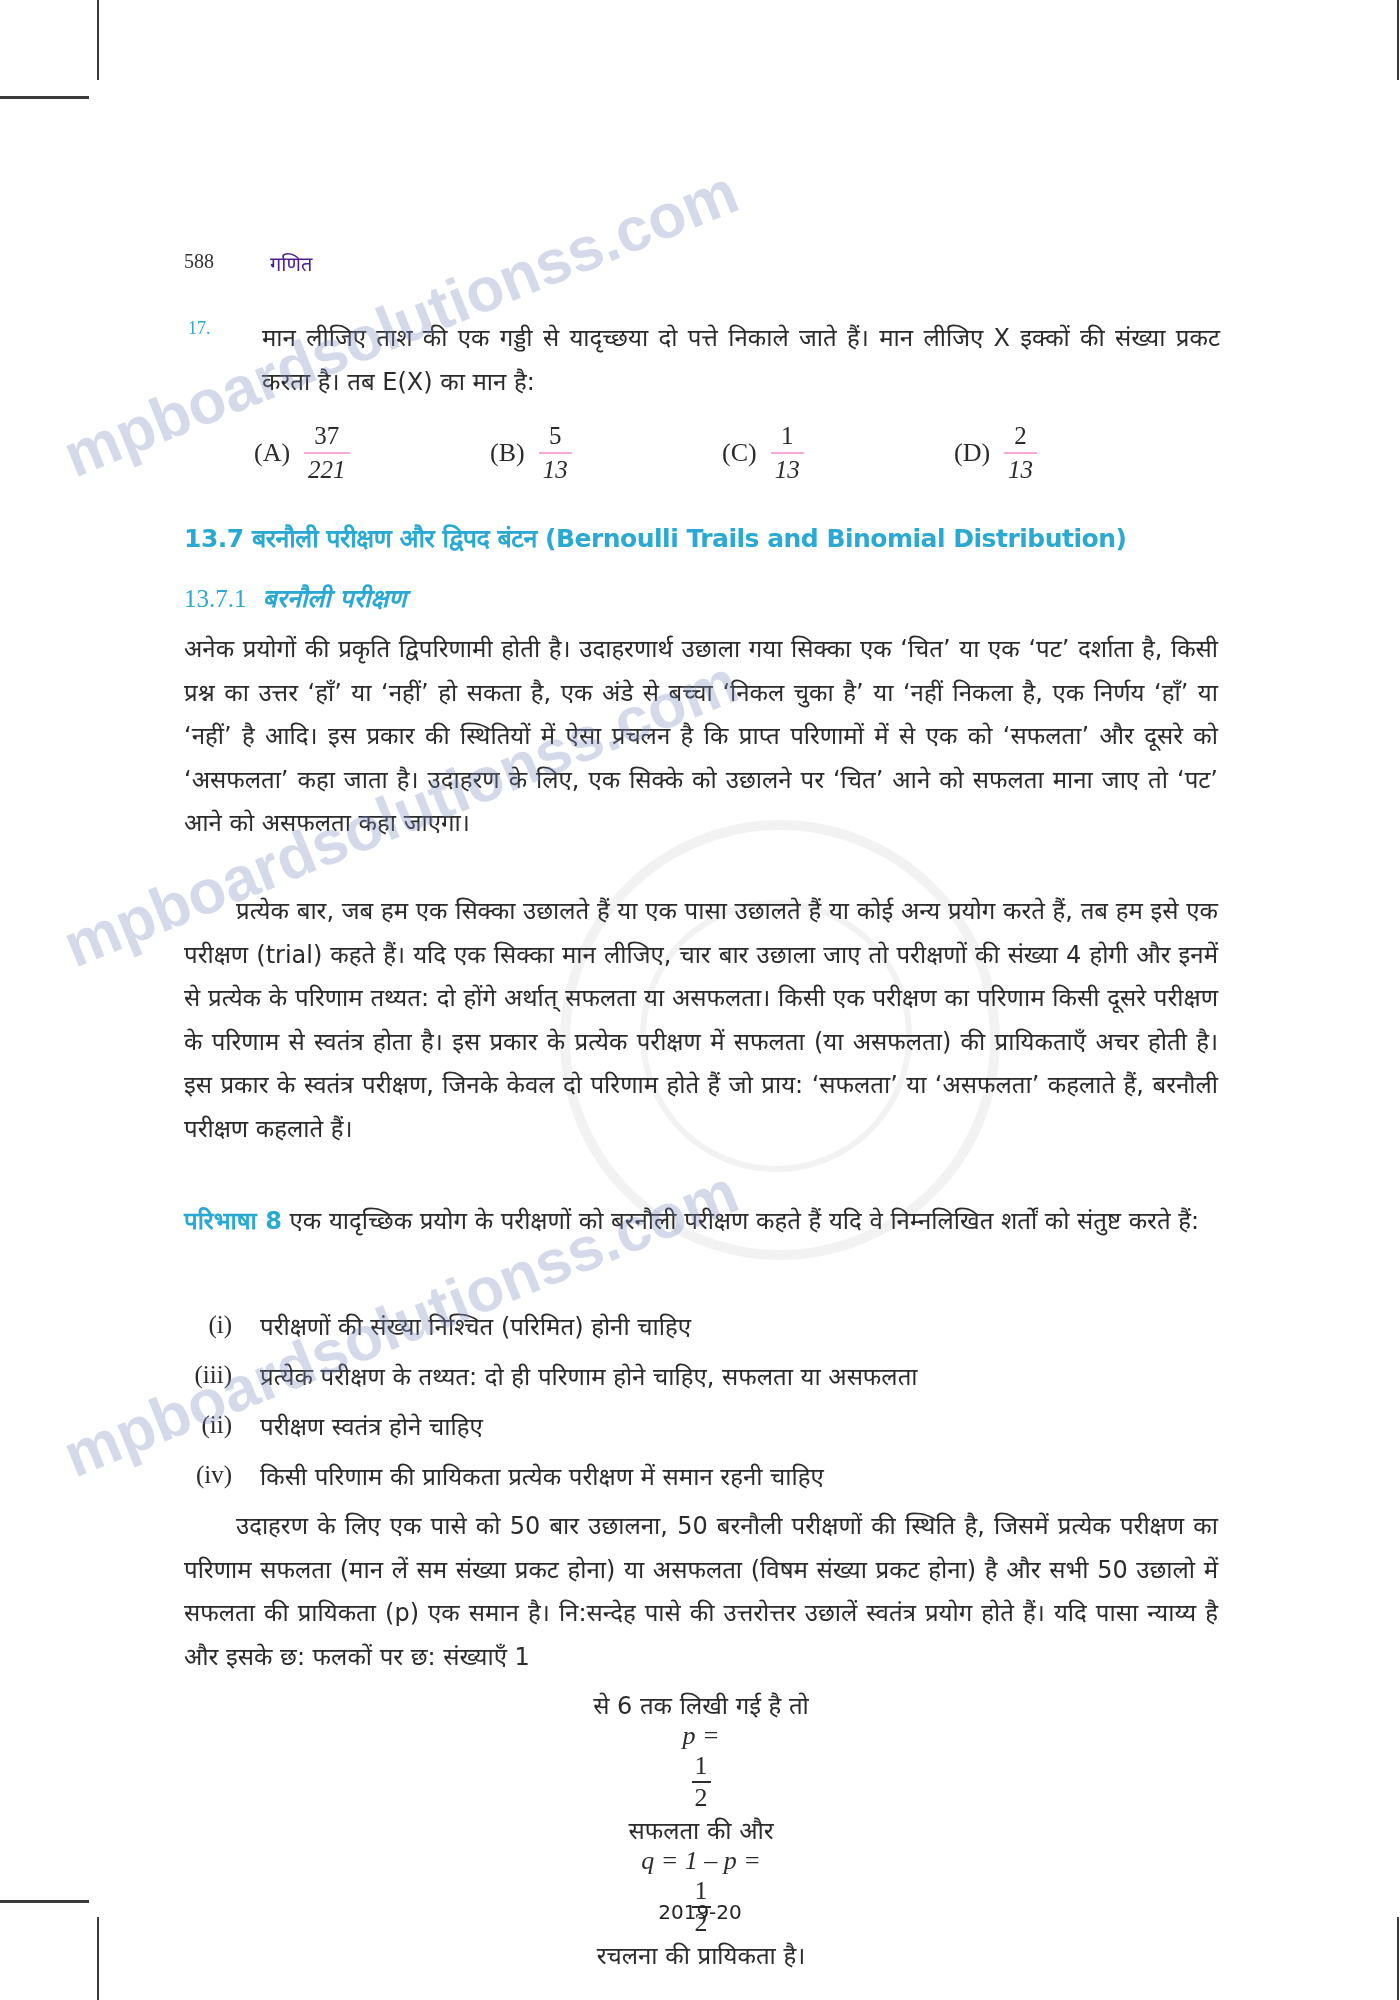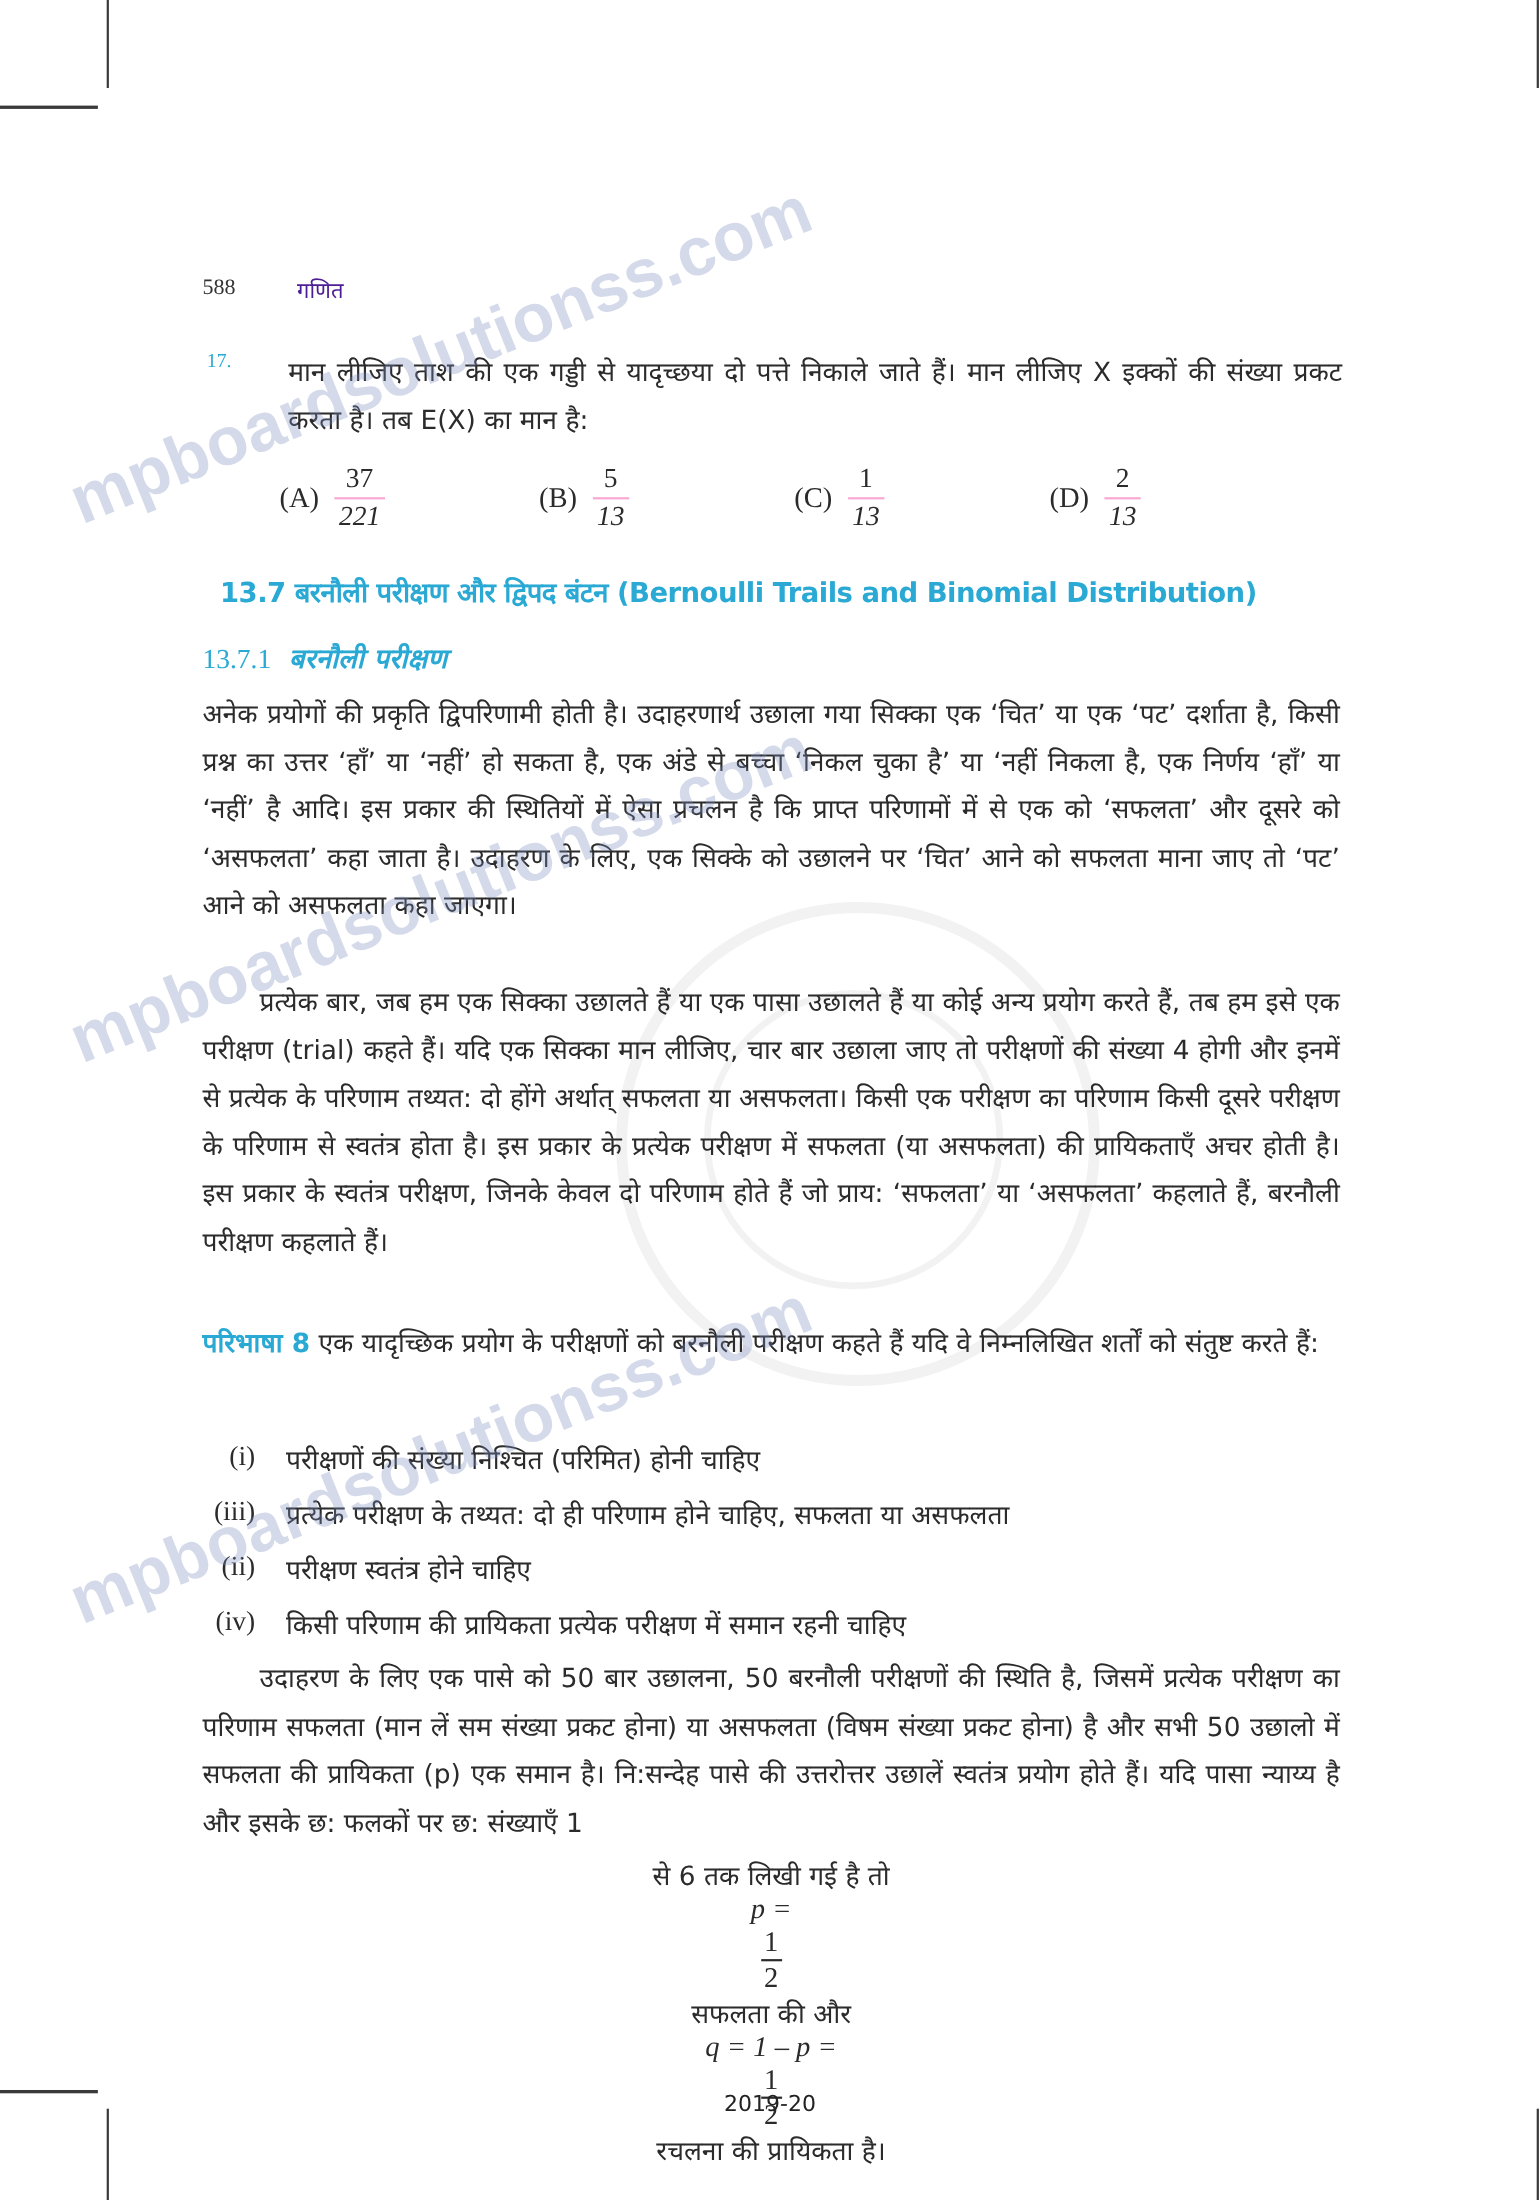--- a/index.html
+++ b/index.html
@@ -14,21 +14,21 @@
   .hdr-num { left:184px; top:250px; font-size:20px; color:#333; }
   .hdr-title { left:270px; top:250px; font-size:20px; color:#4c1d95;font-family:Liberation Mono, monospace; }
   .qnum { left:188px; top:318px; font-size:18px; color:#29a9d4; }
   .qtext { left:262px; top:316px; width:958px; font-size:24px; line-height:44px; text-align:justify; }
   .opts { left:254px; top:418px; width:850px; height:70px; }
   .opt { position:absolute; top:0; display:flex; align-items:center; height:70px; }
   .opt .lbl { font-size:26px; margin-right:14px; }
   .frac { display:inline-flex; flex-direction:column; align-items:center; font-size:25px; line-height:32px; }
   .frac .num { padding:0 4px; }
   .frac .den { border-top:2px solid #f9a8d4; padding:0 4px;font-style:italic; }
-  .h2 { left:200px; top:520px; font-size:25px; font-weight:bold; color:#29a9d4; white-space:nowrap; letter-spacing:-0.5px; }
+  .h2 { left:184px; top:520px; font-size:25px; font-weight:bold; color:#29a9d4; white-space:nowrap; letter-spacing:-0.5px; }
   .h3 { left:184px; top:580px; font-size:25px; color:#29a9d4; }
   .h3 .t { font-style:italic; margin-left:16px; font-weight:bold; }
   .para { left:184px; width:1034px; font-size:24px; line-height:43.5px; text-align:justify; text-align-last:left; }
   .para .ind { display:inline-block; width:52px; }
   .def-lbl { color:#29a9d4; font-weight:bold; }
   .items { left:184px; top:1300px; width:1034px; }
   .item { display:flex; height:50px; align-items:center; font-size:24px; }
   .item .rn { width:48px; text-align:right; font-family:"Liberation Serif", serif; font-size:25px; }
   .item .tx { margin-left:28px; }
   .footer { left:0; width:1400px; top:1900px; text-align:center; font-size:20px; color:#222; }

